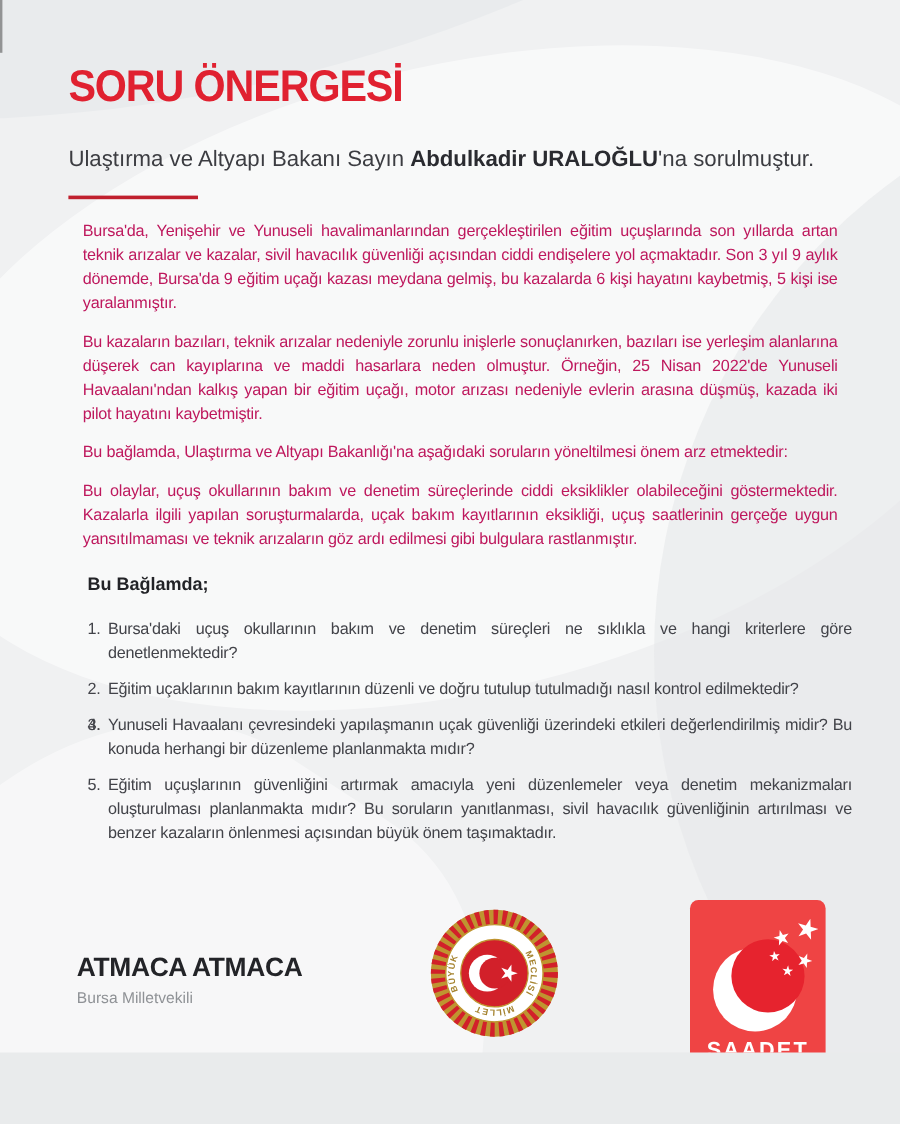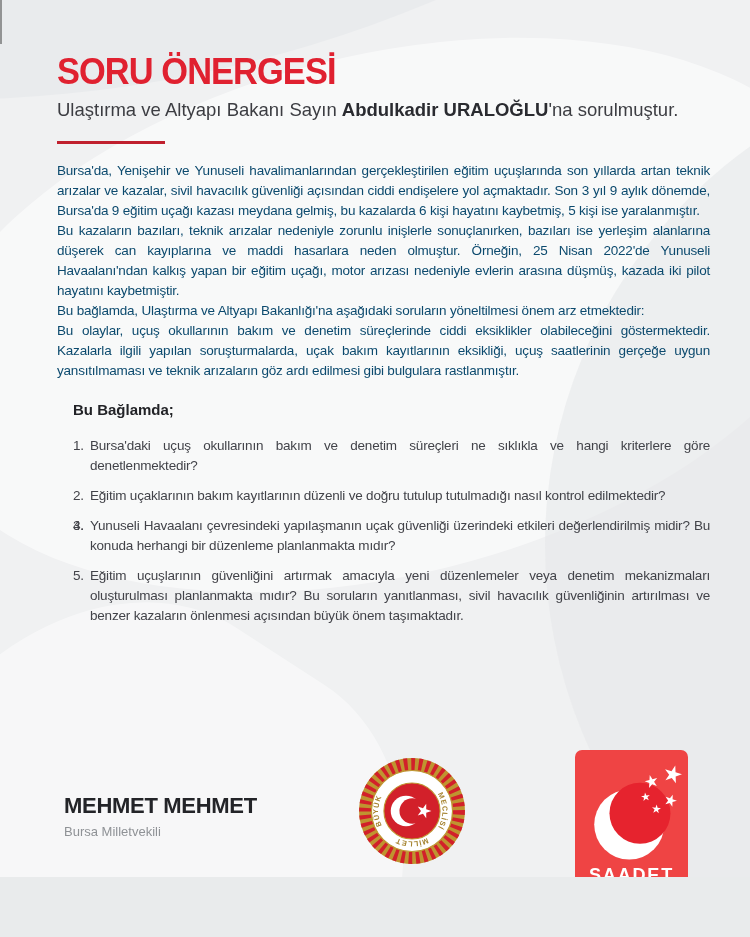--- a/index.html
+++ b/index.html
@@ -23,26 +23,26 @@
   .sw-footer{position:absolute;width:520px;height:700px;border-radius:40%;
     left:-170px;top:600px;background:rgba(255,255,255,.45);transform:rotate(33deg);}
   .corner-mark{position:absolute;left:0;top:0;width:2px;height:44px;background:#4a4a4a;opacity:.55;}
 
   
   .content{position:relative;padding:52px 40px 0 57px;}
   h1.title{
     margin:0;color:#e02130;font-size:37px;line-height:40px;font-weight:700;
     letter-spacing:-1px;transform:scaleX(.93);transform-origin:left center;white-space:nowrap;
   }
-  .subtitle{margin:6px 0 0 0;font-size:18.5px;line-height:24px;color:#3c3d42;}
+  .subtitle{margin:28px 0 0 0;font-size:18.5px;line-height:24px;color:#3c3d42;}
   .subtitle b{color:#2a2b30;}
   .divider{margin-top:19px;width:108px;height:3px;background:#c0202e;}
   .paras{margin-top:17px;width:653px;}
-  .paras p{margin:0;font-size:13.5px;line-height:20px;letter-spacing:-.2px;
-    color:#0c4a6e;text-align:justify;}
+  .paras p{margin:12px;font-size:13.5px;line-height:20px;letter-spacing:-.2px;
+    color:#be185d;text-align:justify;}
   h2.bağlamda{margin:21px 0 0 16px;font-size:15px;line-height:16px;color:#222327;font-weight:700;}
   ol.questions{margin:18px 0 0 16px;padding:0;list-style:none;width:637px;}
   ol.questions li{position:relative;padding-left:17px;margin-bottom:10px;
     font-size:13.5px;line-height:20px;letter-spacing:-.2px;color:#424349;text-align:justify;}
   ol.questions .num{position:absolute;left:0;top:0;}
 
   
   .signer{position:absolute;left:64px;top:794px;}
   .signer-name{font-size:22px;line-height:24px;font-weight:700;letter-spacing:-.3px;color:#232428;}
   .signer-title{margin-top:5px;font-size:13px;line-height:18px;color:#8f9296;}
@@ -83,21 +83,21 @@
     <ol class="questions">
       <li><span class="num">1.</span><span>Bursa'daki uçuş okullarının bakım ve denetim süreçleri ne sıklıkla ve hangi kriterlere göre denetlenmektedir?</span></li>
       <li><span class="num">2.</span><span>Eğitim uçaklarının bakım kayıtlarının düzenli ve doğru tutulup tutulmadığı nasıl kontrol edilmektedir?</span></li>
       <li><span class="num">3.</span></li>
       <li><span class="num">4.</span><span>Yunuseli Havaalanı çevresindeki yapılaşmanın uçak güvenliği üzerindeki etkileri değerlendirilmiş midir? Bu konuda herhangi bir düzenleme planlanmakta mıdır?</span></li>
       <li><span class="num">5.</span><span>Eğitim uçuşlarının güvenliğini artırmak amacıyla yeni düzenlemeler veya denetim mekanizmaları oluşturulması planlanmakta mıdır? Bu soruların yanıtlanması, sivil havacılık güvenliğinin artırılması ve benzer kazaların önlenmesi açısından büyük önem taşımaktadır.</span></li>
     </ol>
   </div>
 
   <div class="signer">
-    <div class="signer-name">MEHMET MEHMET</div>
+    <div class="signer-name">ATMACA ATMACA</div>
     <div class="signer-title">Bursa Milletvekili</div>
   </div>
 
   <svg class="seal" viewBox="0 0 100 100" xmlns="http://www.w3.org/2000/svg">
     <circle cx="50" cy="50" r="49" fill="#bf9430"></circle>
     <circle cx="50" cy="50" r="43.5" fill="none" stroke="#d2202a" stroke-width="11" stroke-dasharray="3.4 3.4"></circle>
     <circle cx="50" cy="50" r="37.5" fill="#ffffff"></circle>
     <circle cx="50" cy="50" r="37.5" fill="none" stroke="#bf9430" stroke-width="1"></circle>
     <defs>
       <path id="arcTop" d="M 20 55 A 31 31 0 0 1 80 55" fill="none"></path>

